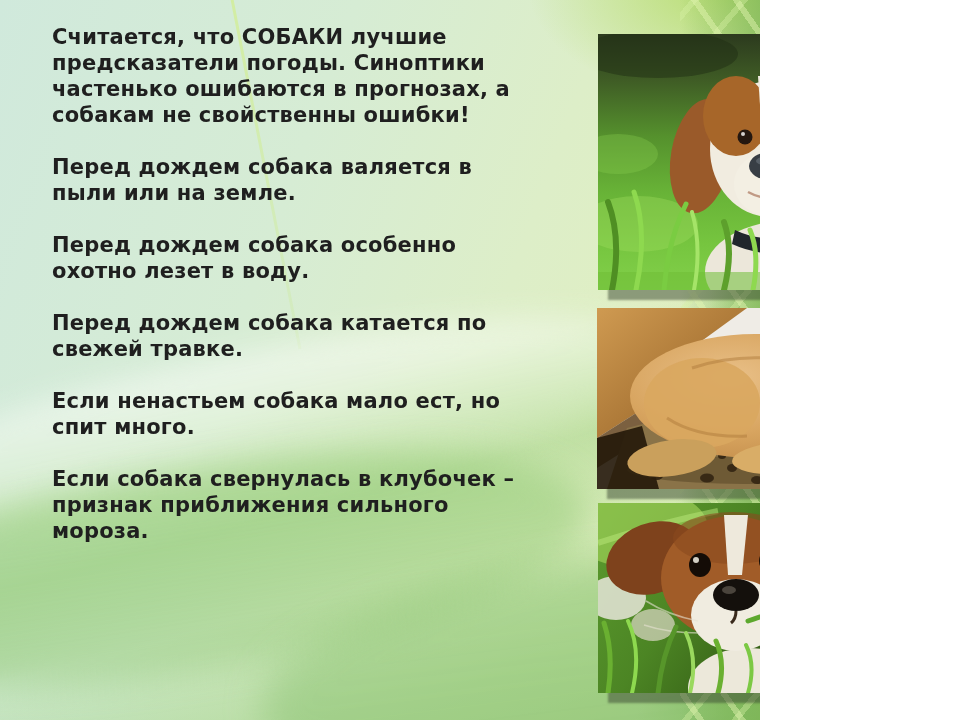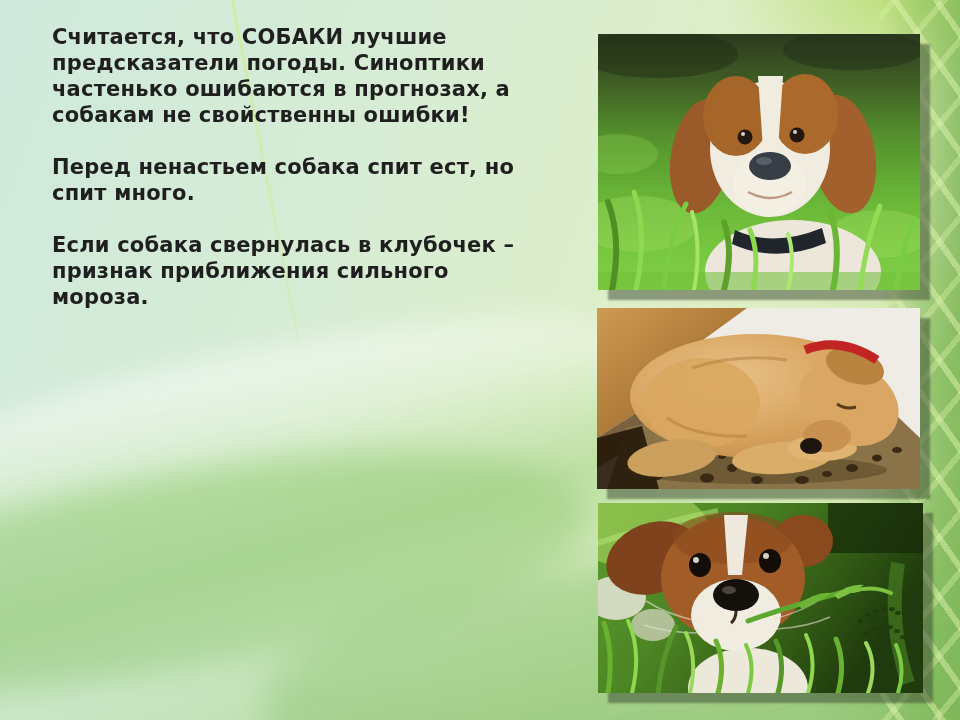--- a/index.html
+++ b/index.html
@@ -1,19 +1,19 @@
 <!DOCTYPE html>
 <html><head>
 <meta charset="utf-8">
 <style>
   html,body{margin:0;padding:0;}
   body{width:960px;height:720px;font-family:"DejaVu Sans","Liberation Sans",sans-serif;}
 
   .slide{
-    position:relative;width:960px;height:720px;overflow:hidden;
+    position:relative;width:760px;height:720px;overflow:hidden;
     background:
       radial-gradient(ellipse 300px 170px at 97% -2%, rgba(178,218,102,0.95), rgba(178,218,102,0) 70%),
       linear-gradient(100deg, rgba(120,180,80,0) 86%, rgba(125,182,82,0.45) 94%, rgba(108,168,68,0.6) 100%),
       linear-gradient(165deg, rgba(140,200,110,0) 52%, rgba(146,202,114,0.40) 64%, rgba(154,208,122,0.16) 74%, rgba(134,196,104,0.42) 88%, rgba(118,184,90,0.5) 100%),
       linear-gradient(110deg, #d0e9dc 0%, #d6ecd4 35%, #ddeec8 60%, #e1efbf 85%, #d9ecc0 100%);
   }
 
   
   .bg-stem{position:absolute;left:226px;top:-24px;width:3px;height:380px;
     background:linear-gradient(to bottom, rgba(210,238,150,0.85), rgba(196,230,140,0.2));
@@ -54,21 +54,27 @@
   <div class="bg-band band-a"></div>
   <div class="bg-band band-b"></div>
   <div class="bg-band band-c"></div>
   <div class="bg-right-foliage"></div>
 
   <div class="text-col">
     <p>Считается, что СОБАКИ лучшие
 предсказатели погоды. Синоптики
 частенько ошибаются в прогнозах, а
 собакам не свойственны ошибки!</p>
-    <p>Перед ненастьем собака спит ест, но
+    <p>Перед дождем собака валяется в
+пыли или на земле.</p>
+    <p>Перед дождем собака особенно
+охотно лезет в воду.</p>
+    <p>Перед дождем собака катается по
+свежей травке.</p>
+    <p>Если ненастьем собака мало ест, но
 спит много.</p>
     <p>Если собака свернулась в клубочек –
 признак приближения сильного
 мороза.</p>
   </div>
 
   <figure class="photo photo-1" aria-label="beagle-dog-lying-in-green-grass">
     <svg width="322" height="256" viewBox="0 0 322 256">
       <defs>
         <linearGradient id="g1" x1="0" y1="0" x2="0" y2="1">

